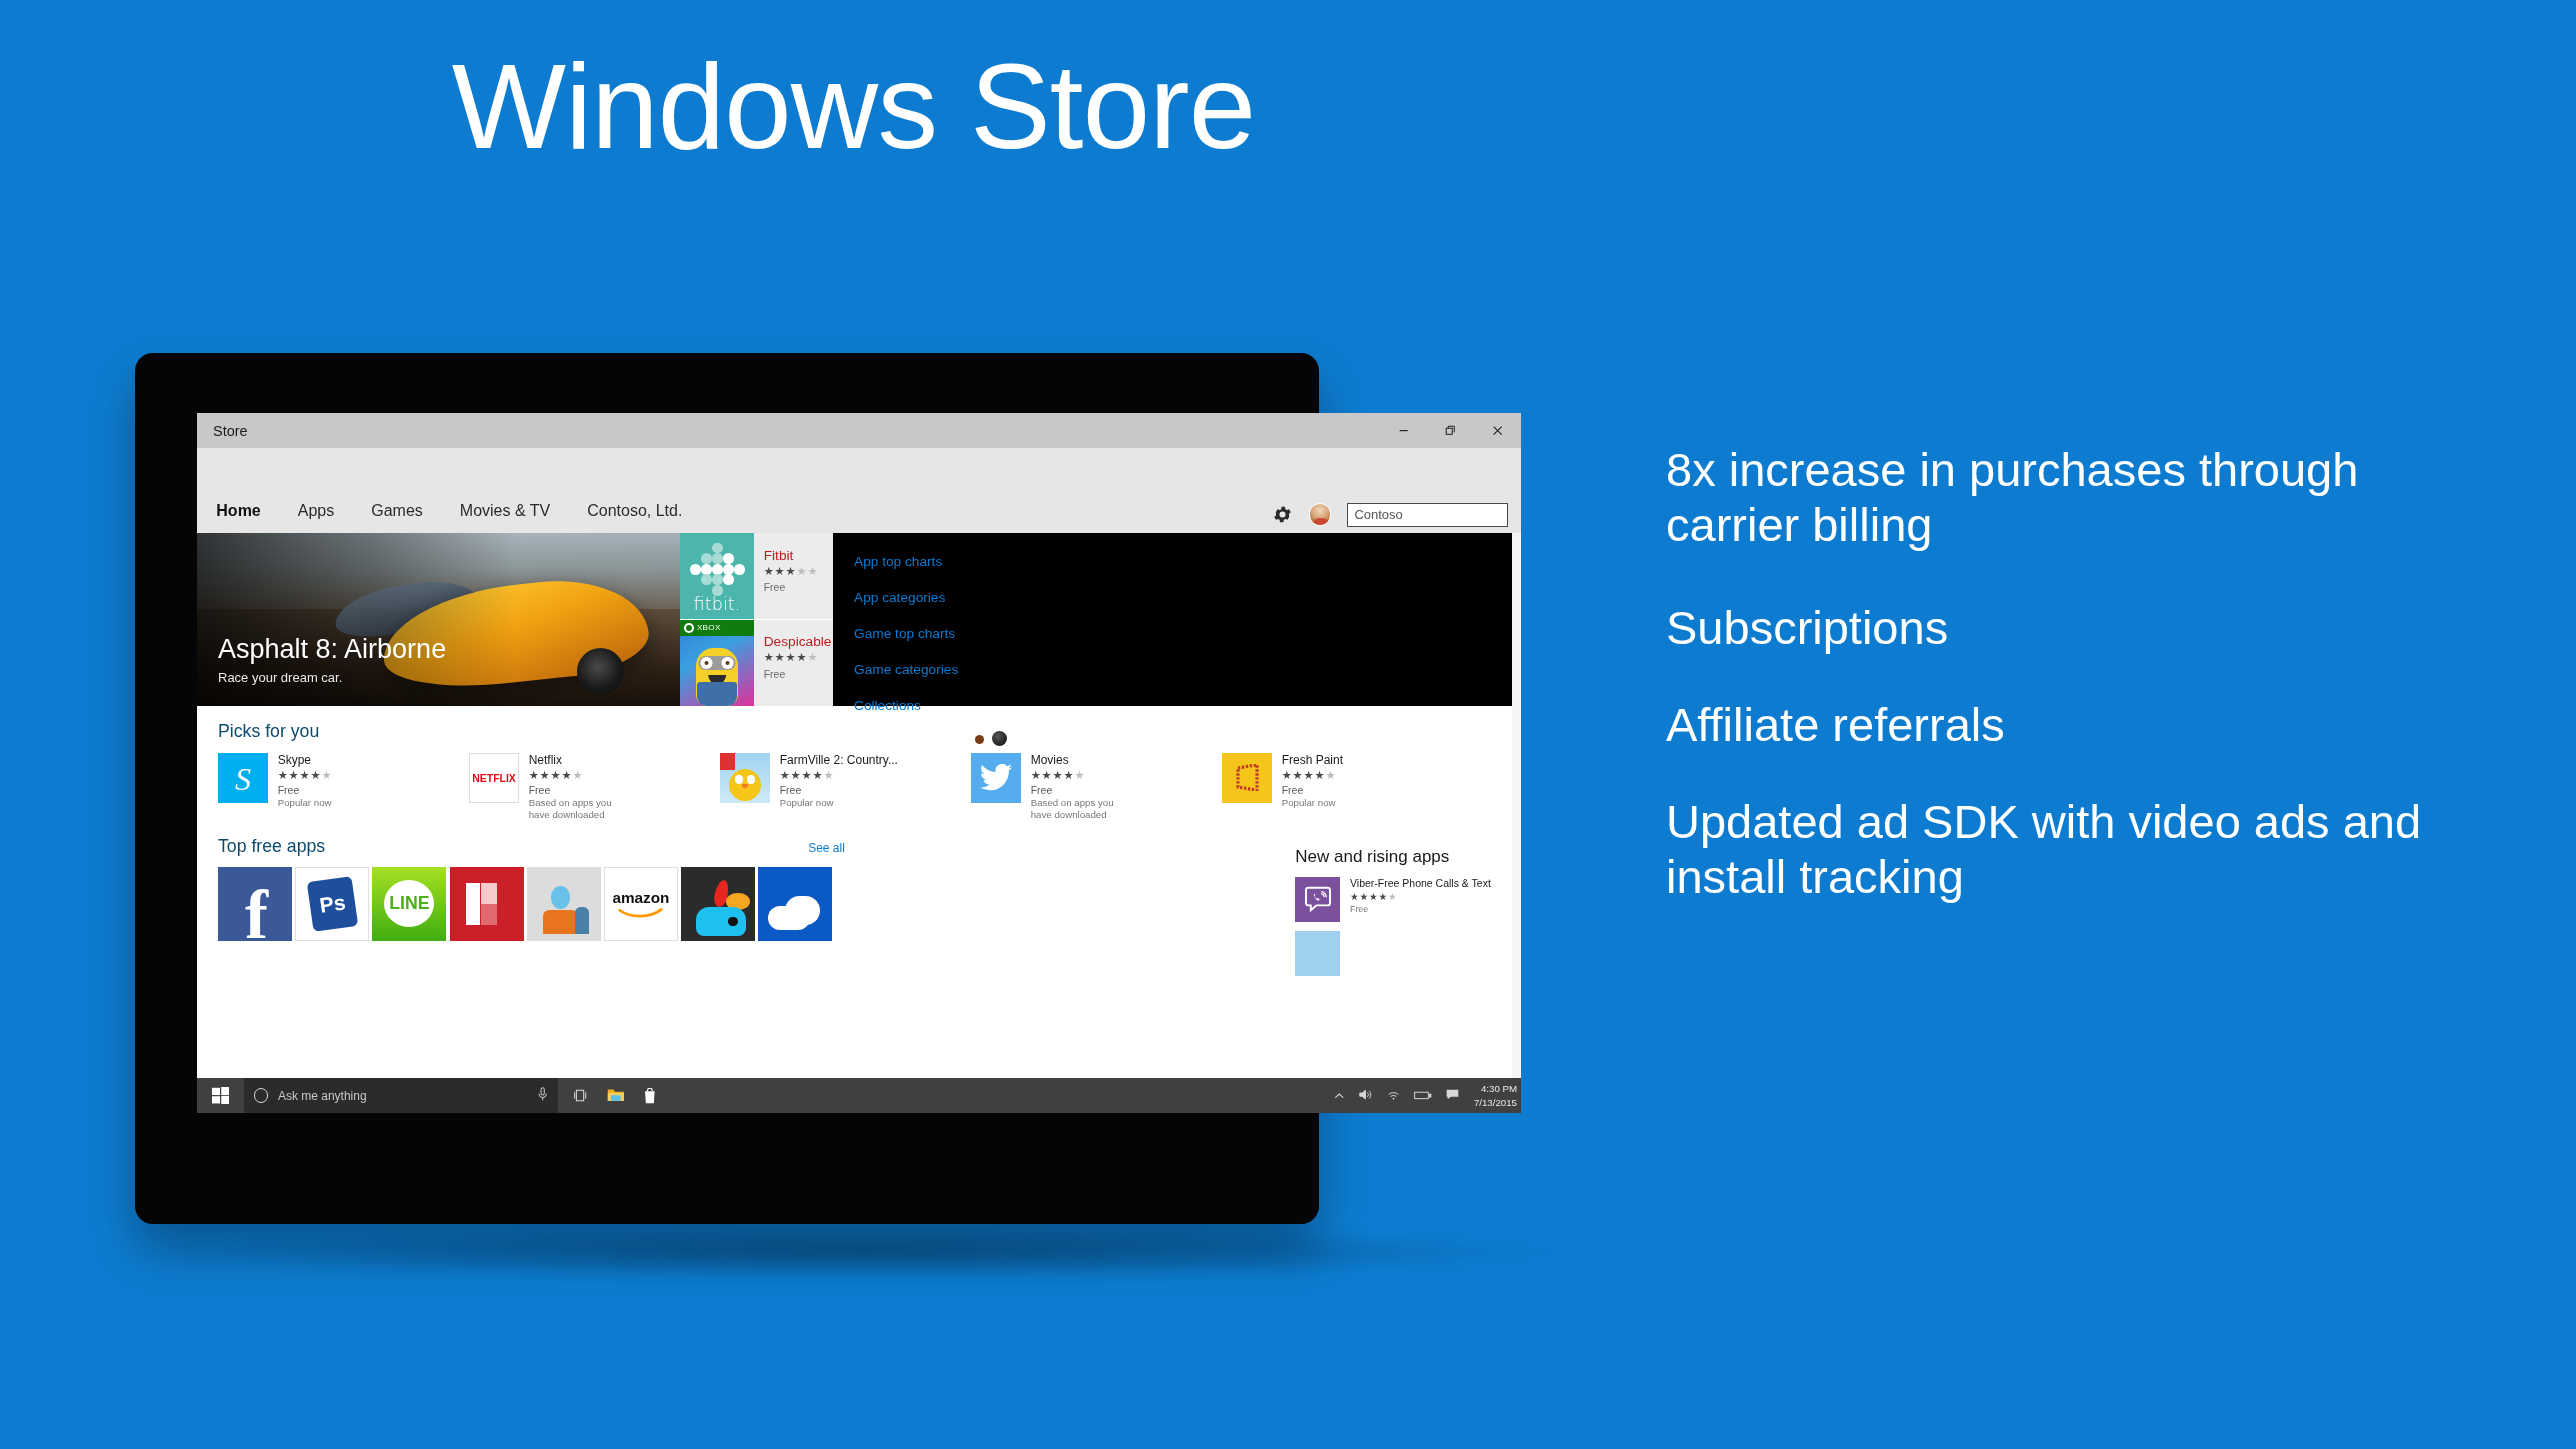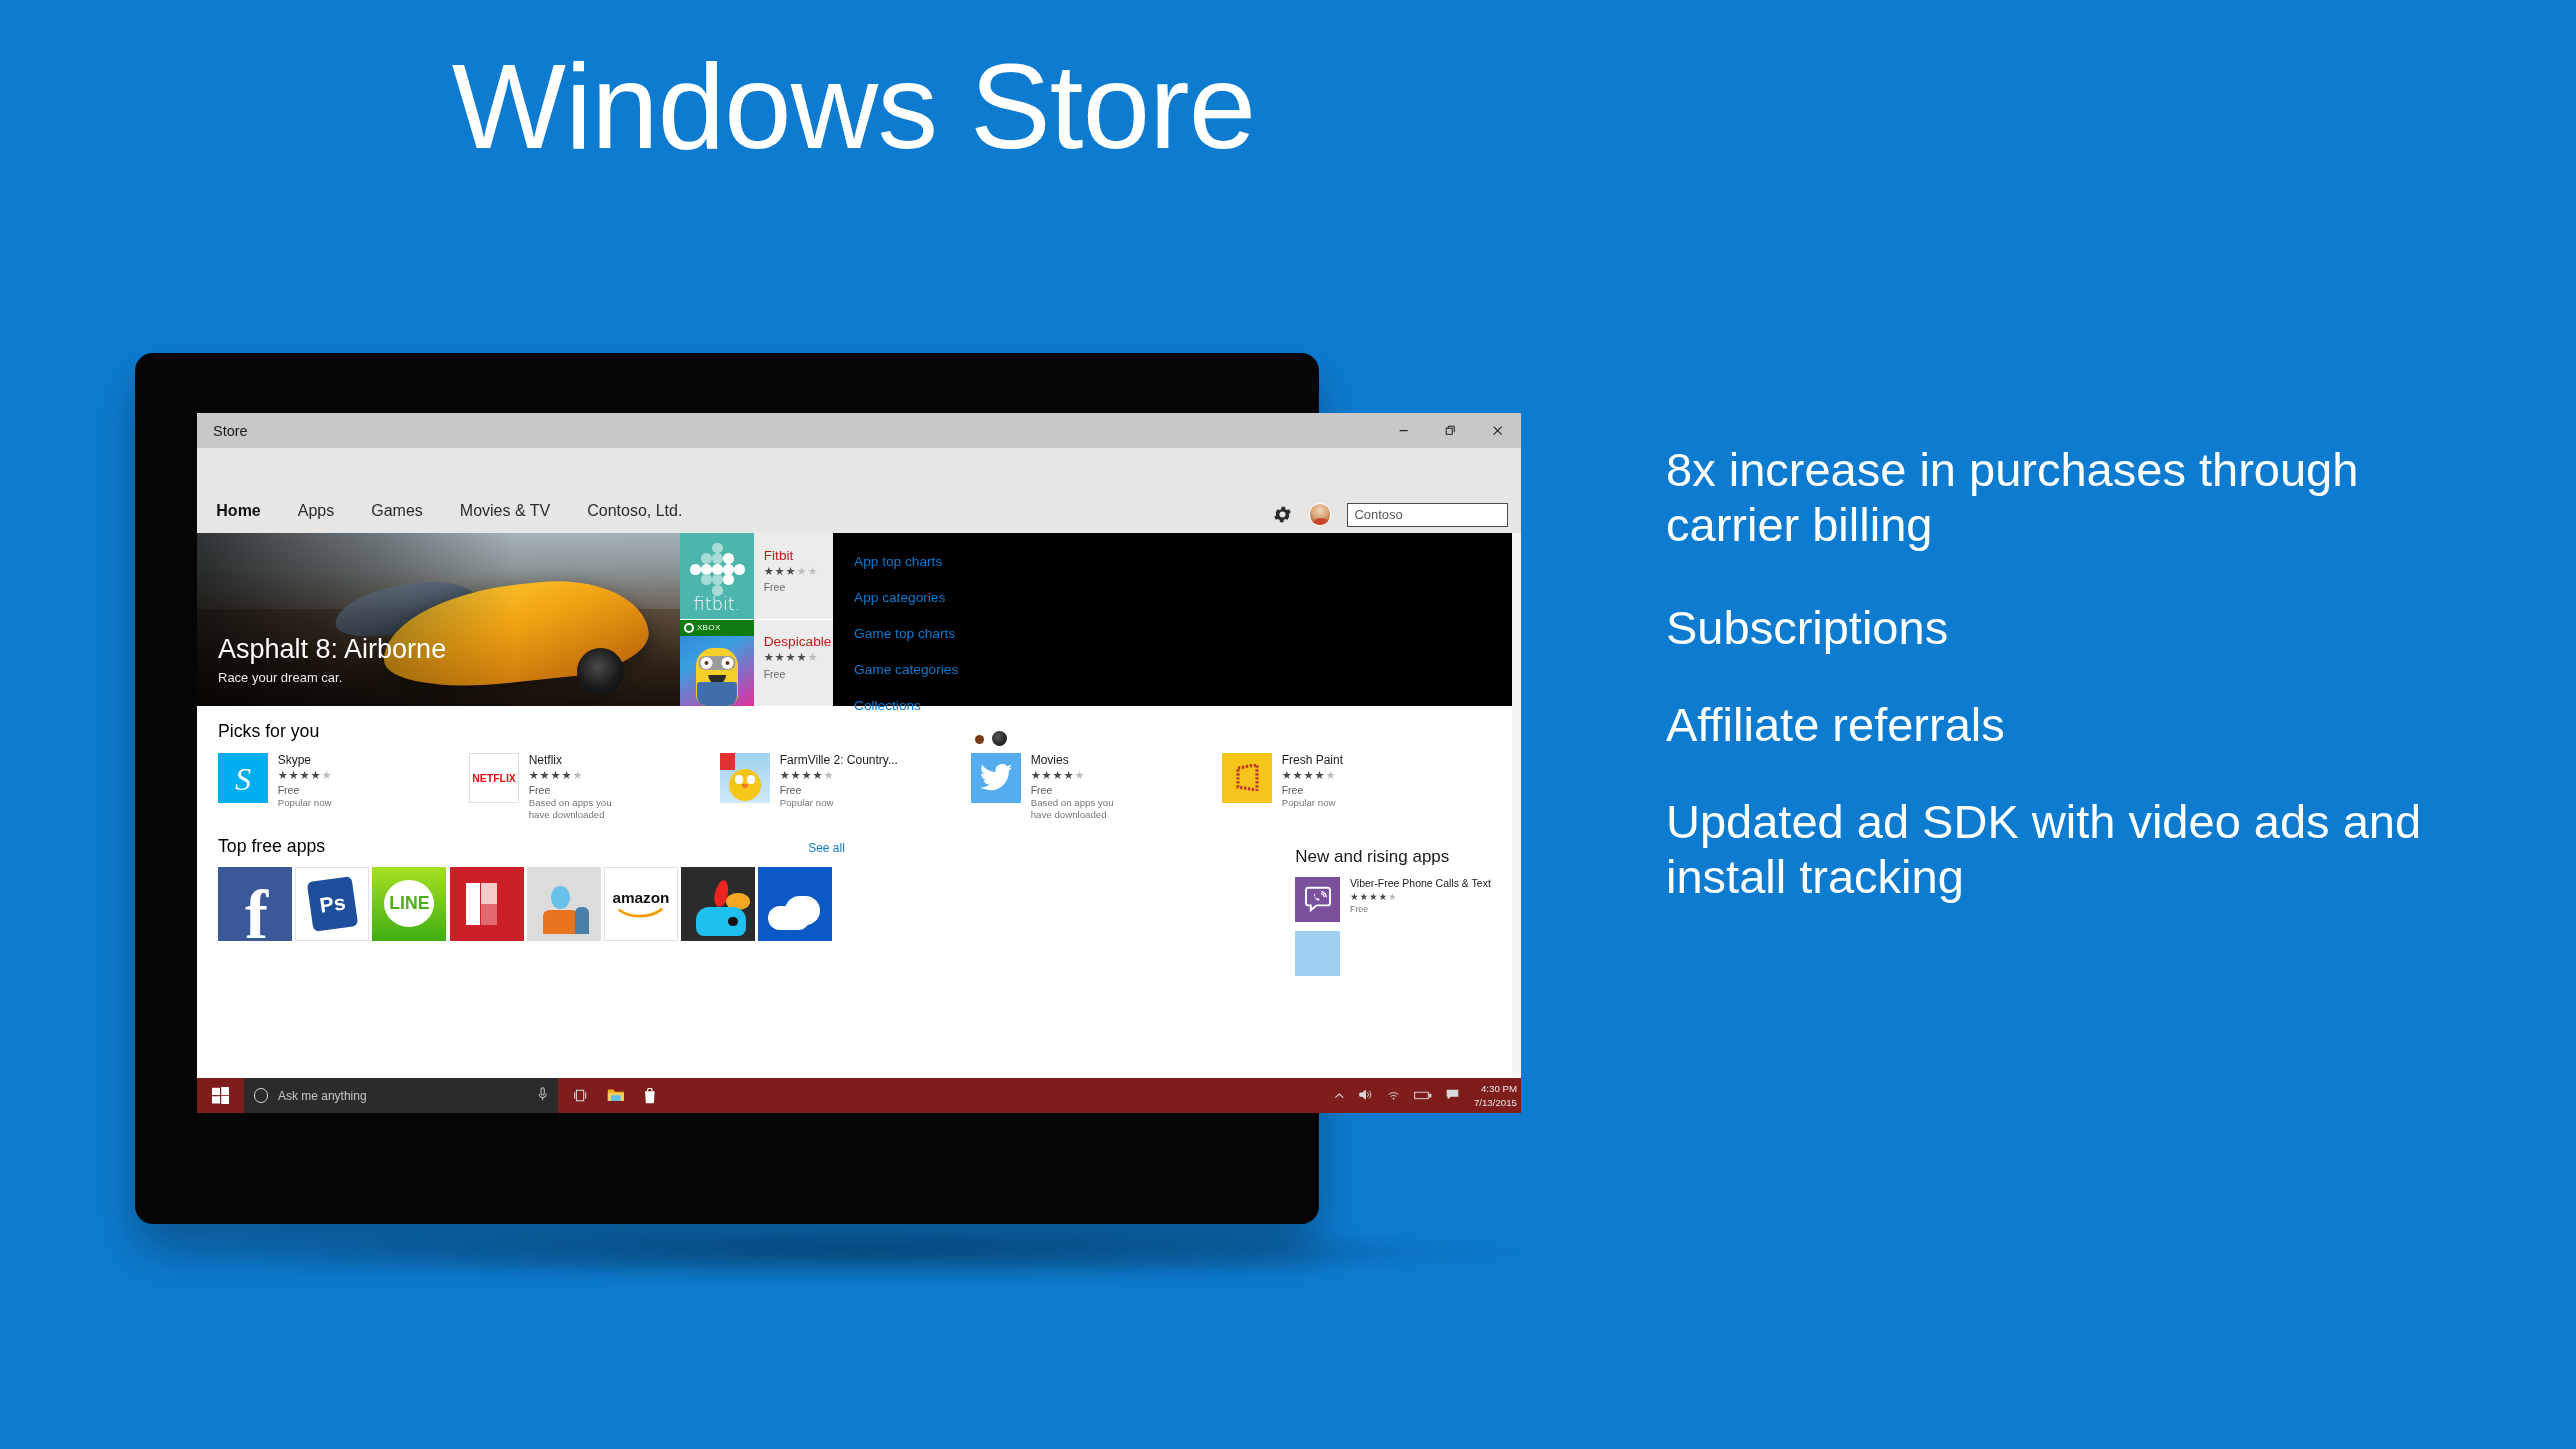--- a/index.html
+++ b/index.html
@@ -227,21 +227,21 @@
     display: flex; align-items: center; justify-content: center; color: #8a8a8a; font-size: 7.2px;
   }
   .panel-scroll .up { top: 0.8px; }
   .panel-thumb {
     position: absolute; left: 0.8px; top: 13px; width: 7.2px; height: 95px; background: #c6c6c6;
   }
 
   
   .section { padding: 14.5px 0 0 21px; }
   .section-head { display: flex; align-items: baseline; }
-  .section-title { font-size: 17.7px; color: #000000; font-weight: 400; }
+  .section-title { font-size: 17.7px; color: #0c4a6e; font-weight: 400; }
   .see-all { color: #0b7ad1; font-size: 12px; margin-left: 483px; }
 
   .picks-row { display: flex; margin-top: 11.3px; gap: 26px; }
   .pick { display: flex; width: 225px; }
   .pick-tile { width: 50px; height: 50px; flex: none; position: relative; overflow: hidden; }
   .pick-info { margin-left: 9.7px; }
   .pick-name { font-size: 12px; color: #1a1a1a; white-space: nowrap; }
   .pick-price { font-size: 10.5px; color: #5a5a5a; margin-top: 2.4px; }
   .pick-note { font-size: 9.7px; color: #777; margin-top: 1.6px; line-height: 1.25; max-width: 97px; }
 
@@ -267,21 +267,21 @@
     position: absolute; right: 0; top: 0; width: 8.9px; height: 100%; background: #f5f5f5;
   }
   .body-scroll .down {
     position: absolute; bottom: 1.6px; left: 0; width: 8.9px; text-align: center;
     color: #8a8a8a; font-size: 7.2px;
   }
 
   
   .taskbar {
     position: absolute; bottom: 0; left: 0; width: 100%; height: 35px;
-    background: #7f1d1d; display: flex; align-items: center;
+    background: #404040; display: flex; align-items: center;
   }
   .start-btn { width: 47px; height: 35px; display: flex; align-items: center; justify-content: center; }
   .cortana {
     width: 314px; height: 35px; background: #2b2b2b;
     display: flex; align-items: center; padding: 0 9.7px; gap: 9.7px;
   }
   .cortana-ring {
     width: 14.5px; height: 14.5px; border-radius: 50%; border: 1.6px solid #d8d8d8; flex: none;
   }
   .cortana-text { color: #c8c8c8; font-size: 12px; }

